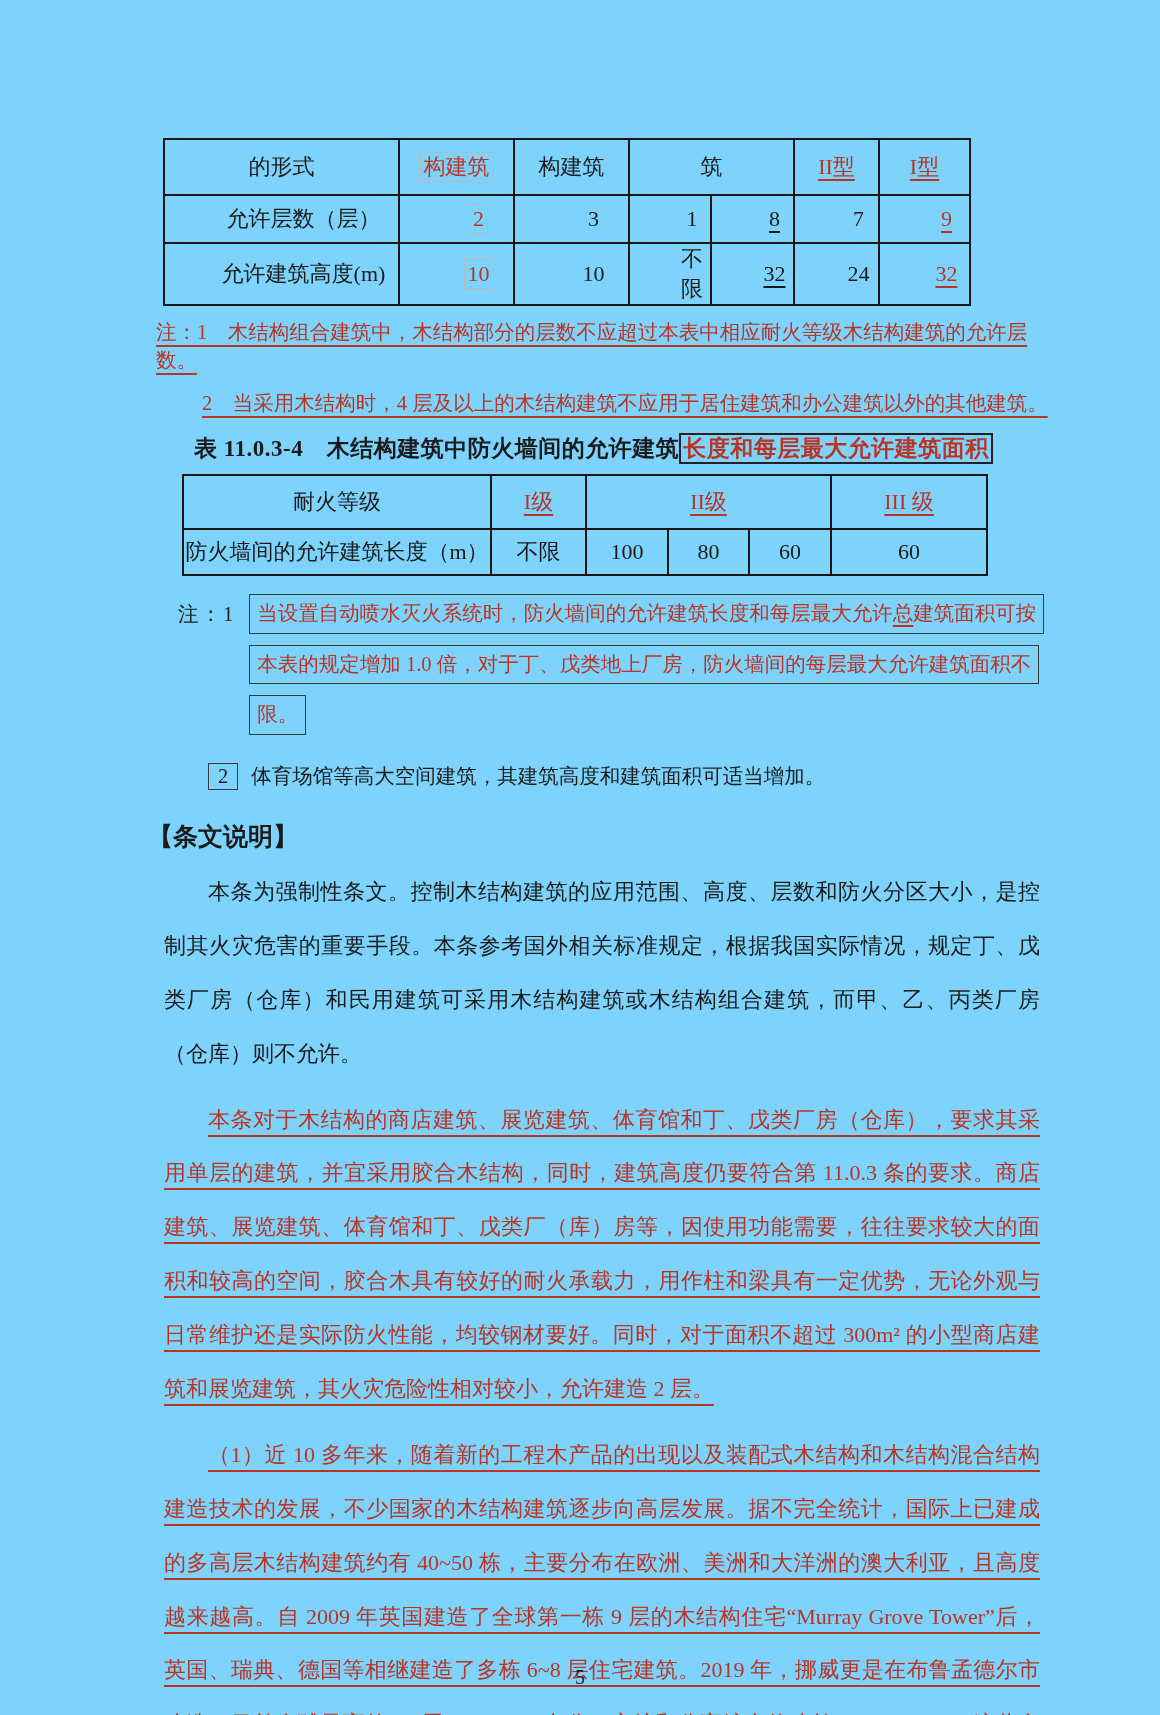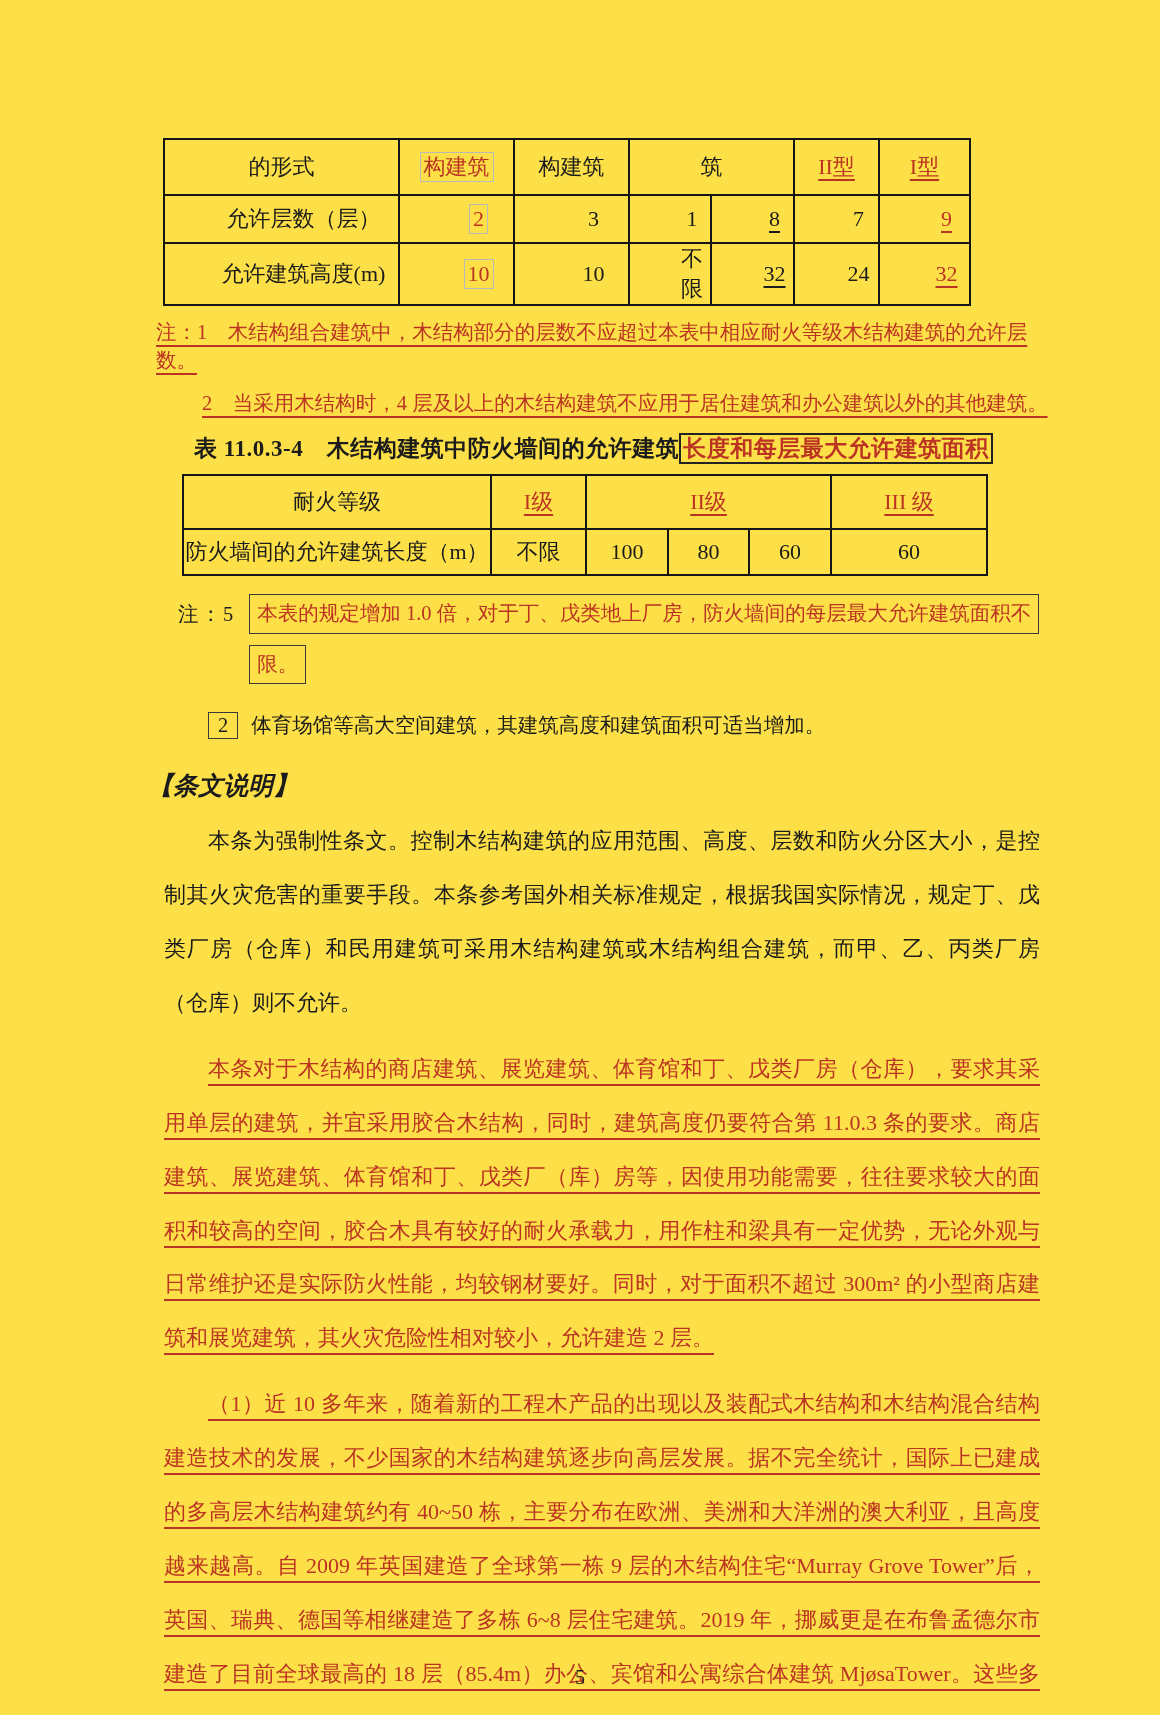--- a/index.html
+++ b/index.html
@@ -1,18 +1,18 @@
 <!DOCTYPE html>
 <html><head>
 <meta charset="utf-8">
 <style>
   :root{ --red:#bb3423; --ink:#1b1b1b; }
   html,body{ margin:0; padding:0; background:#ffffff; }
   .page{
-    width:1160px; height:1715px; background:#fde047; position:relative; overflow:hidden;
+    width:1160px; height:1715px; background:#7dd3fc; position:relative; overflow:hidden;
     font-family:"Liberation Serif", serif; color:var(--ink);
   }
   .content{ padding-top:138px; padding-left:152px; width:900px; }
 
   
   table{ border-collapse:collapse; table-layout:fixed; }
   td{ border:2px solid #151515; text-align:center; vertical-align:middle;
       font-size:22px; padding:0; overflow:hidden; }
   .t1{ width:806px; margin-left:11px; }
   .t1 .hrow td{ height:54px; }
@@ -38,21 +38,21 @@
   .notes2{ margin-top:18px; font-size:20.5px; }
   .n2-first{ display:flex; align-items:flex-start; }
   .n2-label{ margin-left:26px; white-space:nowrap; padding-top:6px; letter-spacing:2px; }
   .n2-boxes{ margin-left:14px; }
   .note-box{ border:1.5px solid #3a3a3a; color:var(--red); padding:5px 7px;
              width:fit-content; margin-bottom:11px; line-height:1.35; }
   .n2-second{ display:flex; align-items:center; margin:16px 0 0 56px; }
   .num-box{ border:1.5px solid #3a3a3a; padding:1px 9px; margin-right:13px; }
 
   
-  .section-heading{ font-size:25px; font-weight:bold; margin:30px 0 2px -4px;font-style:italic; }
+  .section-heading{ font-size:25px; font-weight:bold; margin:30px 0 2px -4px; }
   .para{ font-size:22px; line-height:2.45; text-align:justify; text-indent:2em; margin:12px; }
   .para.red-u{ color:var(--red); text-decoration:underline; text-underline-offset:8px;
                text-decoration-thickness:1.5px; }
 
   .page-number{ position:absolute; left:0; right:0; bottom:26px; text-align:center; font-size:20px; }
 </style>
 </head>
 <body>
 
 <div class="page">
@@ -130,22 +130,25 @@
         <td><span>100</span></td>
         <td><span>80</span></td>
         <td><span>60</span></td>
         <td colspan="2"><span>60</span></td>
       </tr>
     </tbody>
       </table>
 
     <div class="notes2">
       <div class="n2-first">
-        <div class="n2-label">注：5</div>
+        <div class="n2-label">注：1</div>
         <div class="n2-boxes">
+          <div class="note-box">
+            <span>当设置自动喷水灭火系统时，防火墙间的允许建筑长度和每层最大允许</span><span class="u">总</span><span>建筑面积可按</span>
+          </div>
           <div class="note-box">
             <span>本表的规定增加 1.0 倍，对于丁、戊类地上厂房，防火墙间的每层最大允许建筑面积不</span>
           </div>
           <div class="note-box">
             <span>限。</span>
           </div>
         </div>
       </div>
       <div class="n2-second">
         <span class="num-box">2</span>

